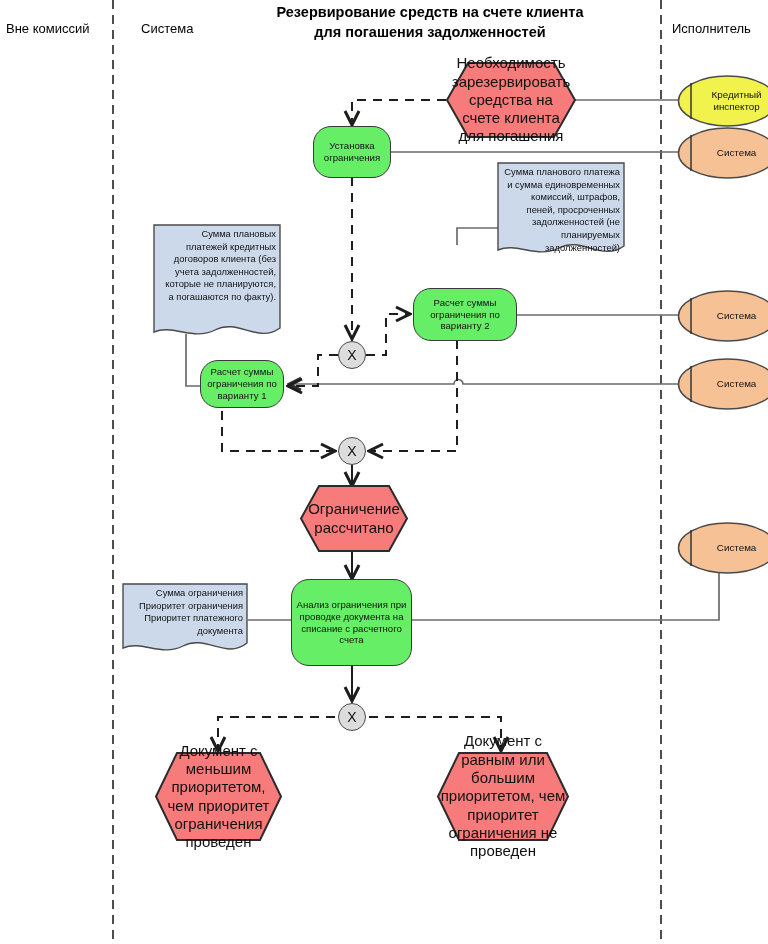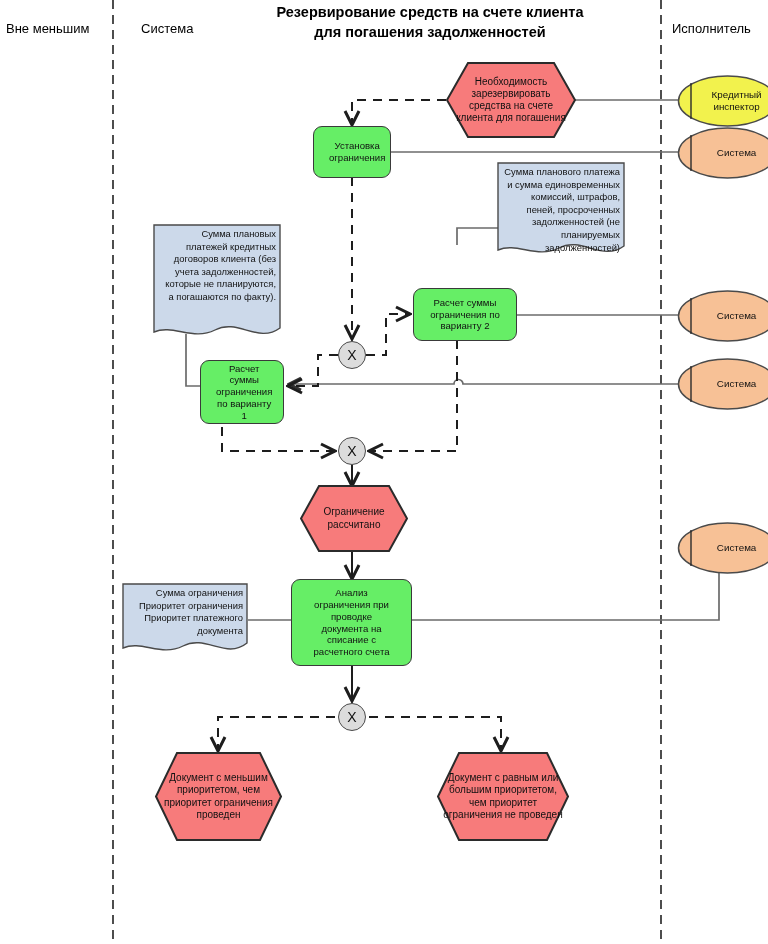--- a/index.html
+++ b/index.html
@@ -36,39 +36,39 @@
     position: absolute;
     text-align: center;
     font-size: 14.5px;
     font-weight: bold;
     color: #000;
     line-height: 1.35;
   }
   .task {
     position: absolute;
     border: 1.6px solid #3a3a3a;
-    border-radius: 9px;
+    border-radius: 18px;
     background: #66ee66;
     display: flex;
     align-items: center;
     justify-content: flex-start;
     text-align: center;
     font-size: 9.6px;
     color: #111;
     line-height: 1.22;
-    padding: 2px 15px;
+    padding: 2px 3px;
     box-sizing: border-box;
   }
   .event-hex {
     position: absolute;
     display: flex;
     align-items: center;
     justify-content: center;
     text-align: center;
-    font-size: 10px;
+    font-size: 15px;
     color: #111;
     line-height: 1.22;
     box-sizing: border-box;
   }
   .event-hex .hexsvg {
     position: absolute;
     left: 0; top: 0;
     width: 100%;
     height: 100%;
   }
@@ -189,21 +189,21 @@
 
     <path d="M352,551 L352,578" fill="none" stroke="#1d1d1d" stroke-width="2" marker-end="url(#arrOpen)"></path>
 
     <path d="M352,666 L352,700" fill="none" stroke="#1d1d1d" stroke-width="2" marker-end="url(#arrOpen)"></path>
 
     <path d="M335,717 L218,717 L218,750" fill="none" stroke="#1d1d1d" stroke-width="2" stroke-dasharray="9,7" marker-end="url(#arrOpen)"></path>
 
     <path d="M369,717 L501,717 L501,750" fill="none" stroke="#1d1d1d" stroke-width="2" stroke-dasharray="9,7" marker-end="url(#arrOpen)"></path>
   </svg>
 
-  <div class="lane-label" style="left:6px; top:21px;">Вне меньшим</div>
+  <div class="lane-label" style="left:6px; top:21px;">Вне комиссий</div>
   <div class="lane-label" style="left:141px; top:21px;">Система</div>
   <div class="lane-label" style="left:672px; top:21px;">Исполнитель</div>
 
   <div class="diagram-title" style="left:225px; top:3px; width:410px;">
     <div>Резервирование средств на счете клиента</div>
     <div>для погашения задолженностей</div>
   </div>
 
   <div class="event-hex" style="left:446px; top:62px; width:130px; height:76px;">
     <svg class="hexsvg" viewBox="0 0 130 76" preserveAspectRatio="none">
@@ -231,21 +231,21 @@
   </div>
 
   <div class="task" style="left:413px; top:288px; width:104px; height:53px;">
     <span>Расчет суммы ограничения по варианту 2</span>
   </div>
 
   <div class="gateway" style="left:338px; top:341px;">
     <span>X</span>
   </div>
 
-  <div class="task" style="left:200px; top:360px; width:84px; height:64px;">
+  <div class="task" style="left:200px; top:360px; width:84px; height:48px;">
     <span>Расчет суммы ограничения по варианту 1</span>
   </div>
 
   <div class="gateway" style="left:338px; top:437px;">
     <span>X</span>
   </div>
 
   <div class="event-hex" style="left:300px; top:485px; width:108px; height:67px;">
     <svg class="hexsvg" viewBox="0 0 108 67" preserveAspectRatio="none">
       <polygon points="19,1 89,1 107,33.5 89,66 19,66 1,33.5" fill="#f77b7b" stroke="#2b2b2b" stroke-width="2"></polygon>

